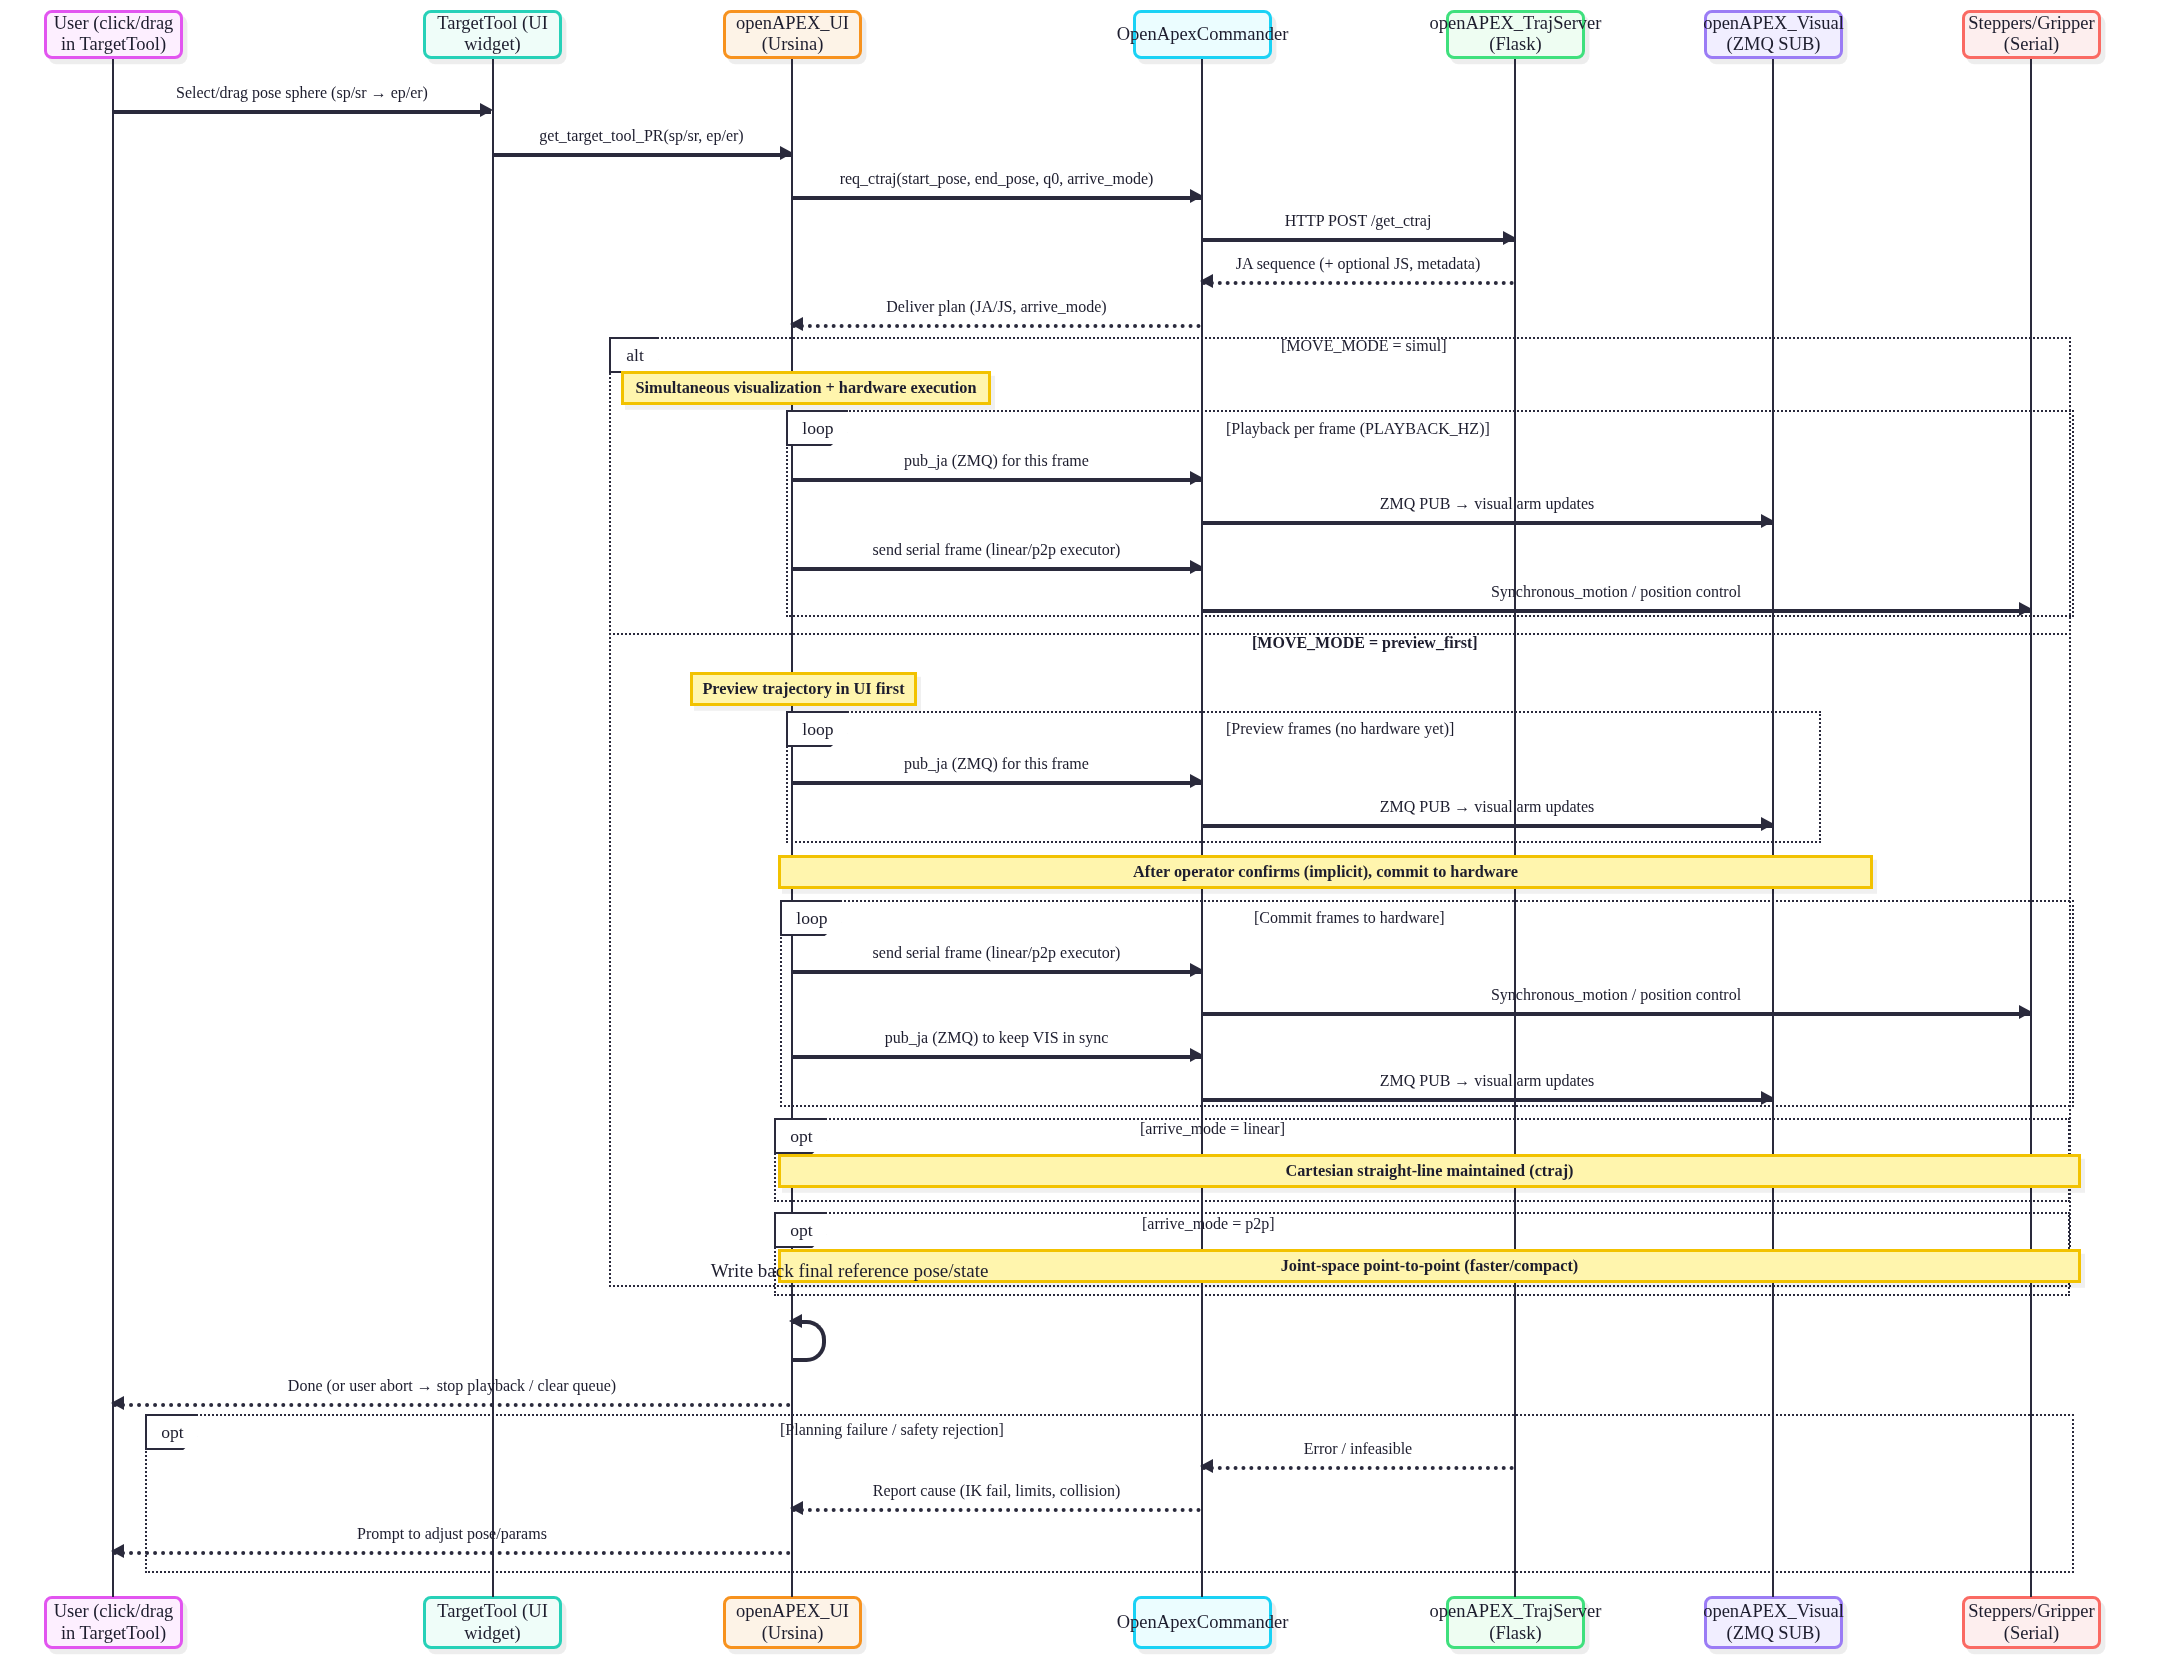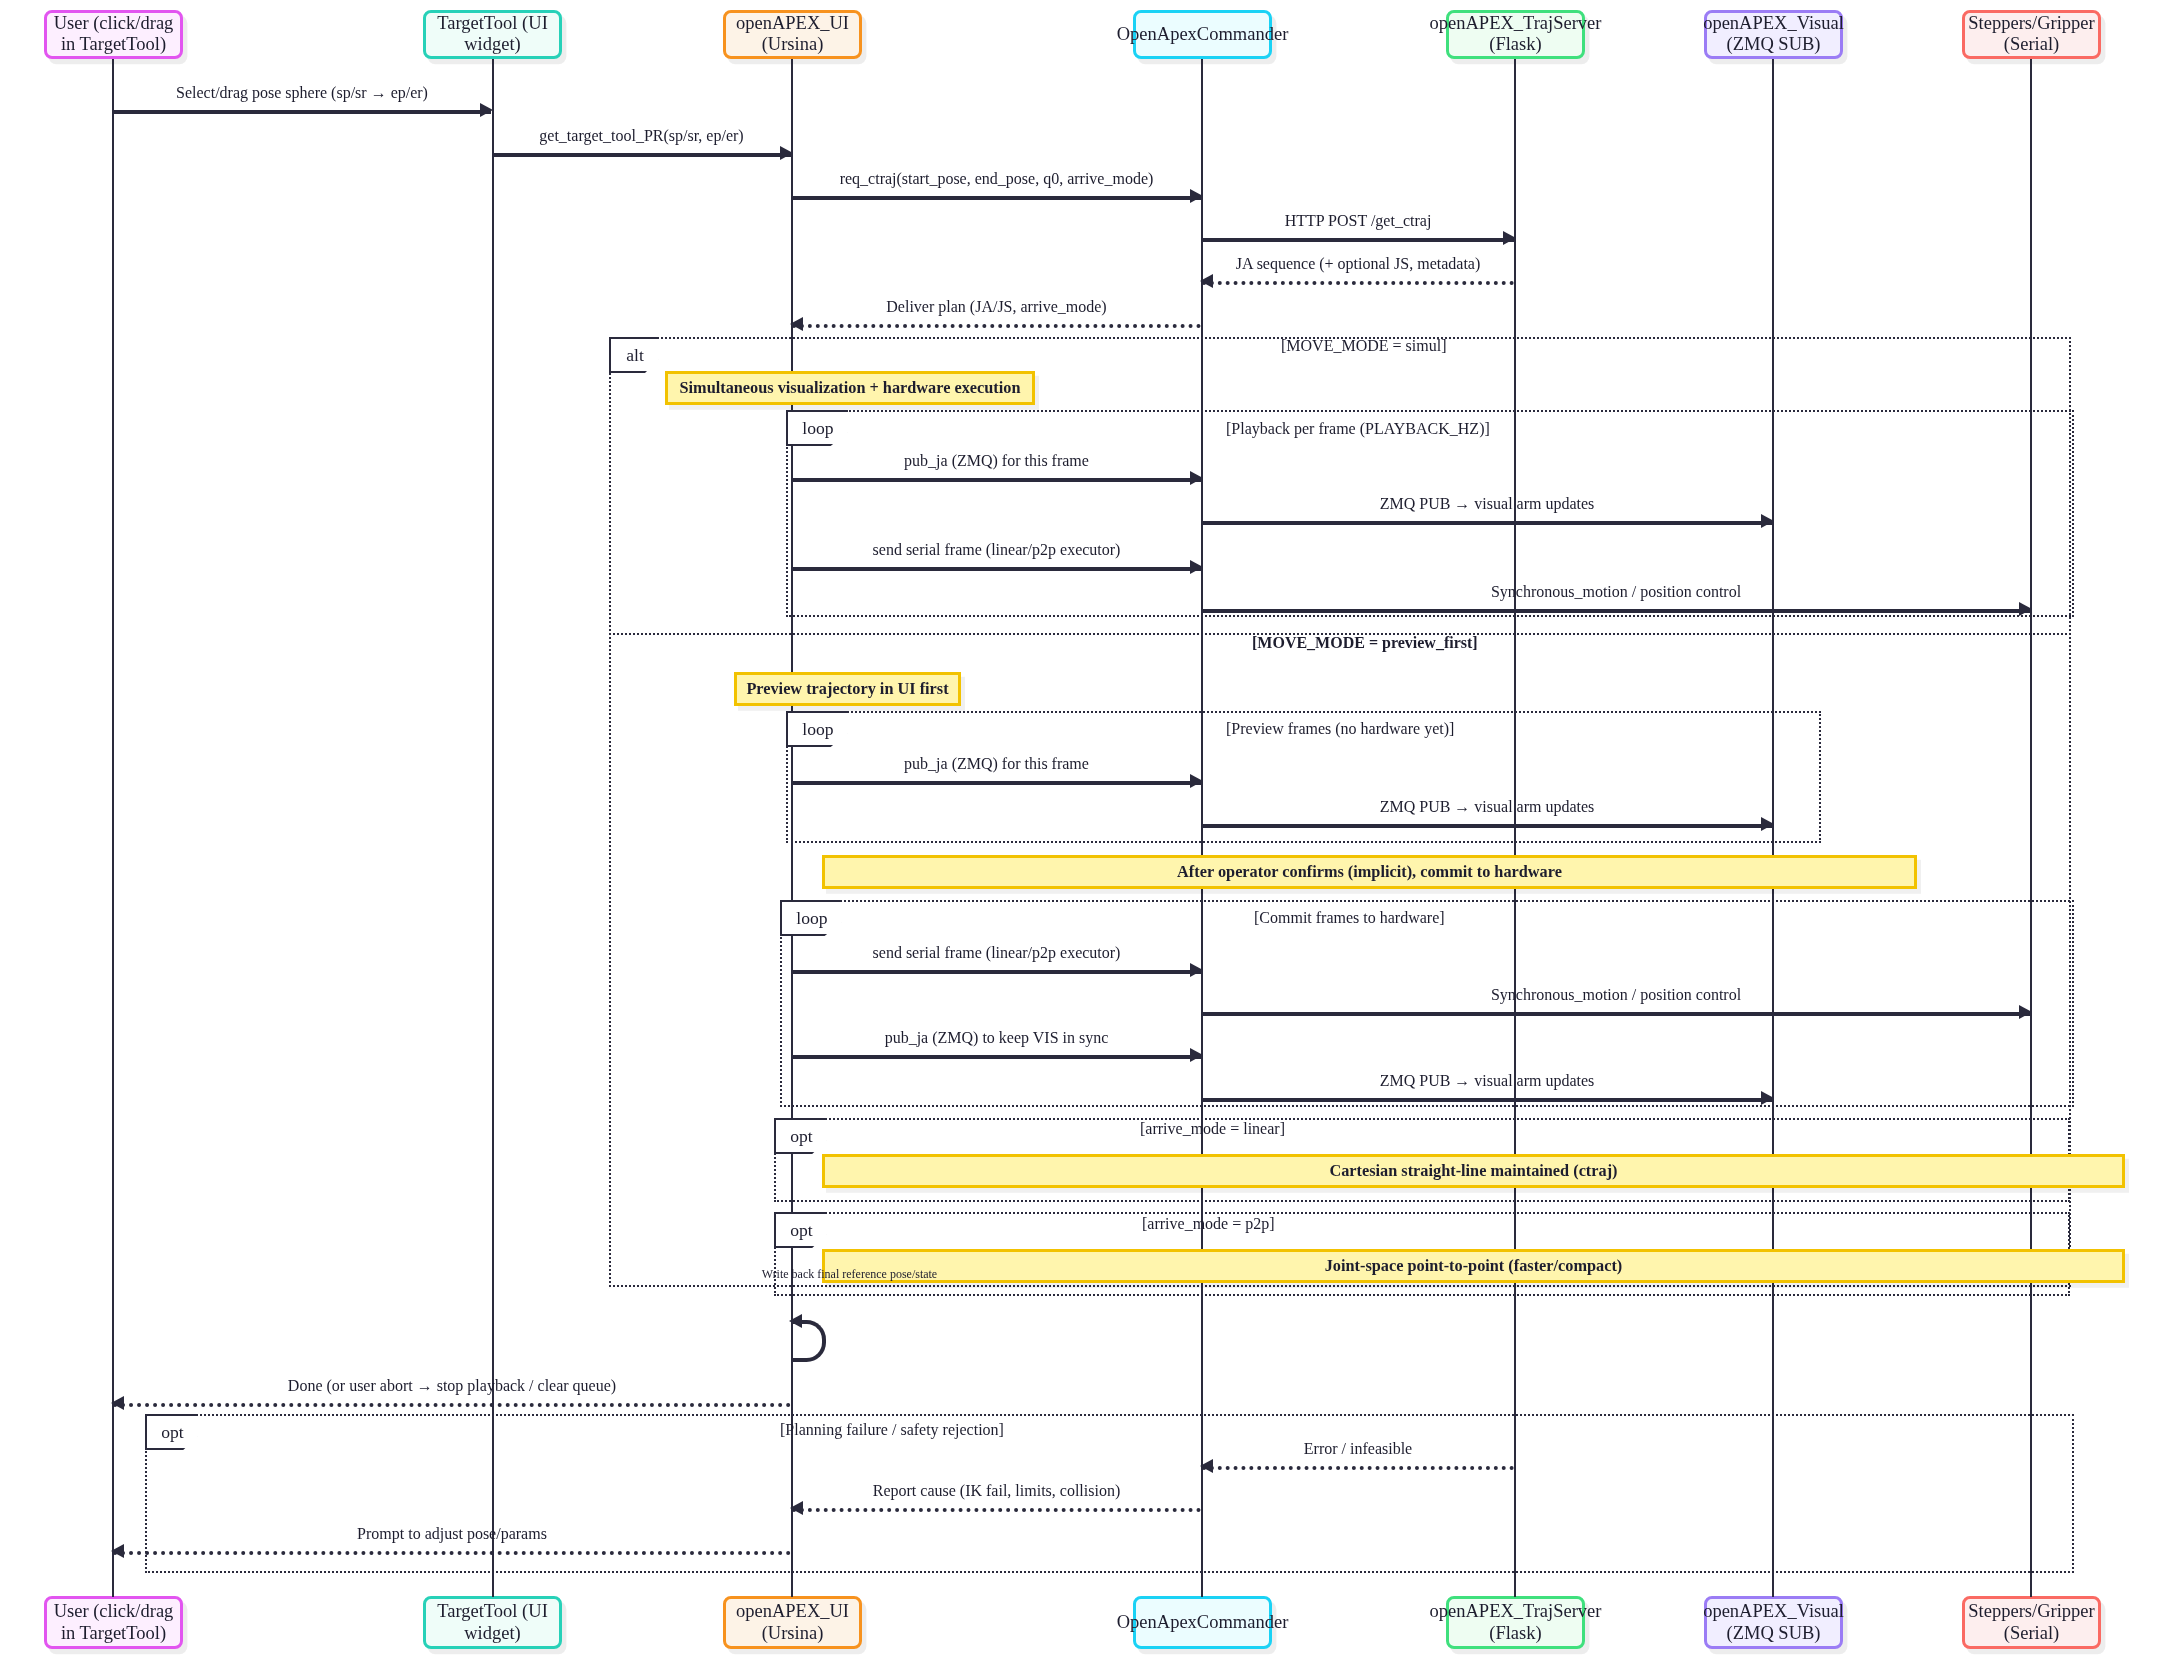--- a/index.html
+++ b/index.html
@@ -31,40 +31,40 @@
             font-size:16px;color:#1d1d2e;white-space:nowrap;}
 
   
   .selfmsg{position:absolute;}
   .selfmsg .loopshape{position:absolute;left:0;top:0;width:30px;height:34px;
      border:4px solid #2a2a3c;border-left:none;border-radius:0 19.4px 19.4px 0;}
   .selfmsg .head{position:absolute;left:-2.6px;bottom:-8px;width:0;height:0;
      border-top:7.5px solid transparent;border-bottom:7.5px solid transparent;
      border-right:13.2px solid #2a2a3c;}
   .selfmsg .lbl{position:absolute;bottom:38px;left:-110px;width:335px;text-align:center;
-     font-size:12px;color:#1d1d2e;white-space:nowrap;font-family:Liberation Serif, serif;}
+     font-size:19px;color:#1d1d2e;white-space:nowrap;font-family:Liberation Serif, serif;}
 
   
   .frag{position:absolute;box-sizing:border-box;border:2.2px dotted #2a2a3c;}
   .fragdiv{position:absolute;height:0;border-top:2.2px dotted #2a2a3c;}
   .fraglabel{position:absolute;box-sizing:border-box;background:#fff;
     border:2.2px solid #2a2a3c;border-right:none;
     display:flex;align-items:center;justify-content:center;
     font-size:17.6px;color:#1d1d2e;
     box-shadow:3.5px 4px 0 rgba(0,0,0,0.07);
     clip-path:polygon(0 0,100% 0,100% 62%,72% 100%,0 100%);
   }
   .fragcond{position:absolute;font-size:16px;color:#1d1d2e;white-space:nowrap;}
 
   
   .note{position:absolute;box-sizing:border-box;
     background:#fff5ad;border:3.1px solid #f2c200;
     display:flex;align-items:center;justify-content:center;text-align:center;
     font-size:16.3px;font-weight:bold;color:#1d1d2e;
-    box-shadow:4px 4.8px 0 rgba(0,0,0,0.06);padding:0 0;margin-left:44px;}
+    box-shadow:4px 4.8px 0 rgba(0,0,0,0.06);padding:0 0;}
 </style>
 </head>
 <body>
 
 <div id="canvas">
 
   <div class="actor" style="left:44px;top:9.7px;width:139px;height:49px;border-color:#e255f0;background:#fdefff;">
     <span>User (click/drag in TargetTool)</span>
     </div>
 

